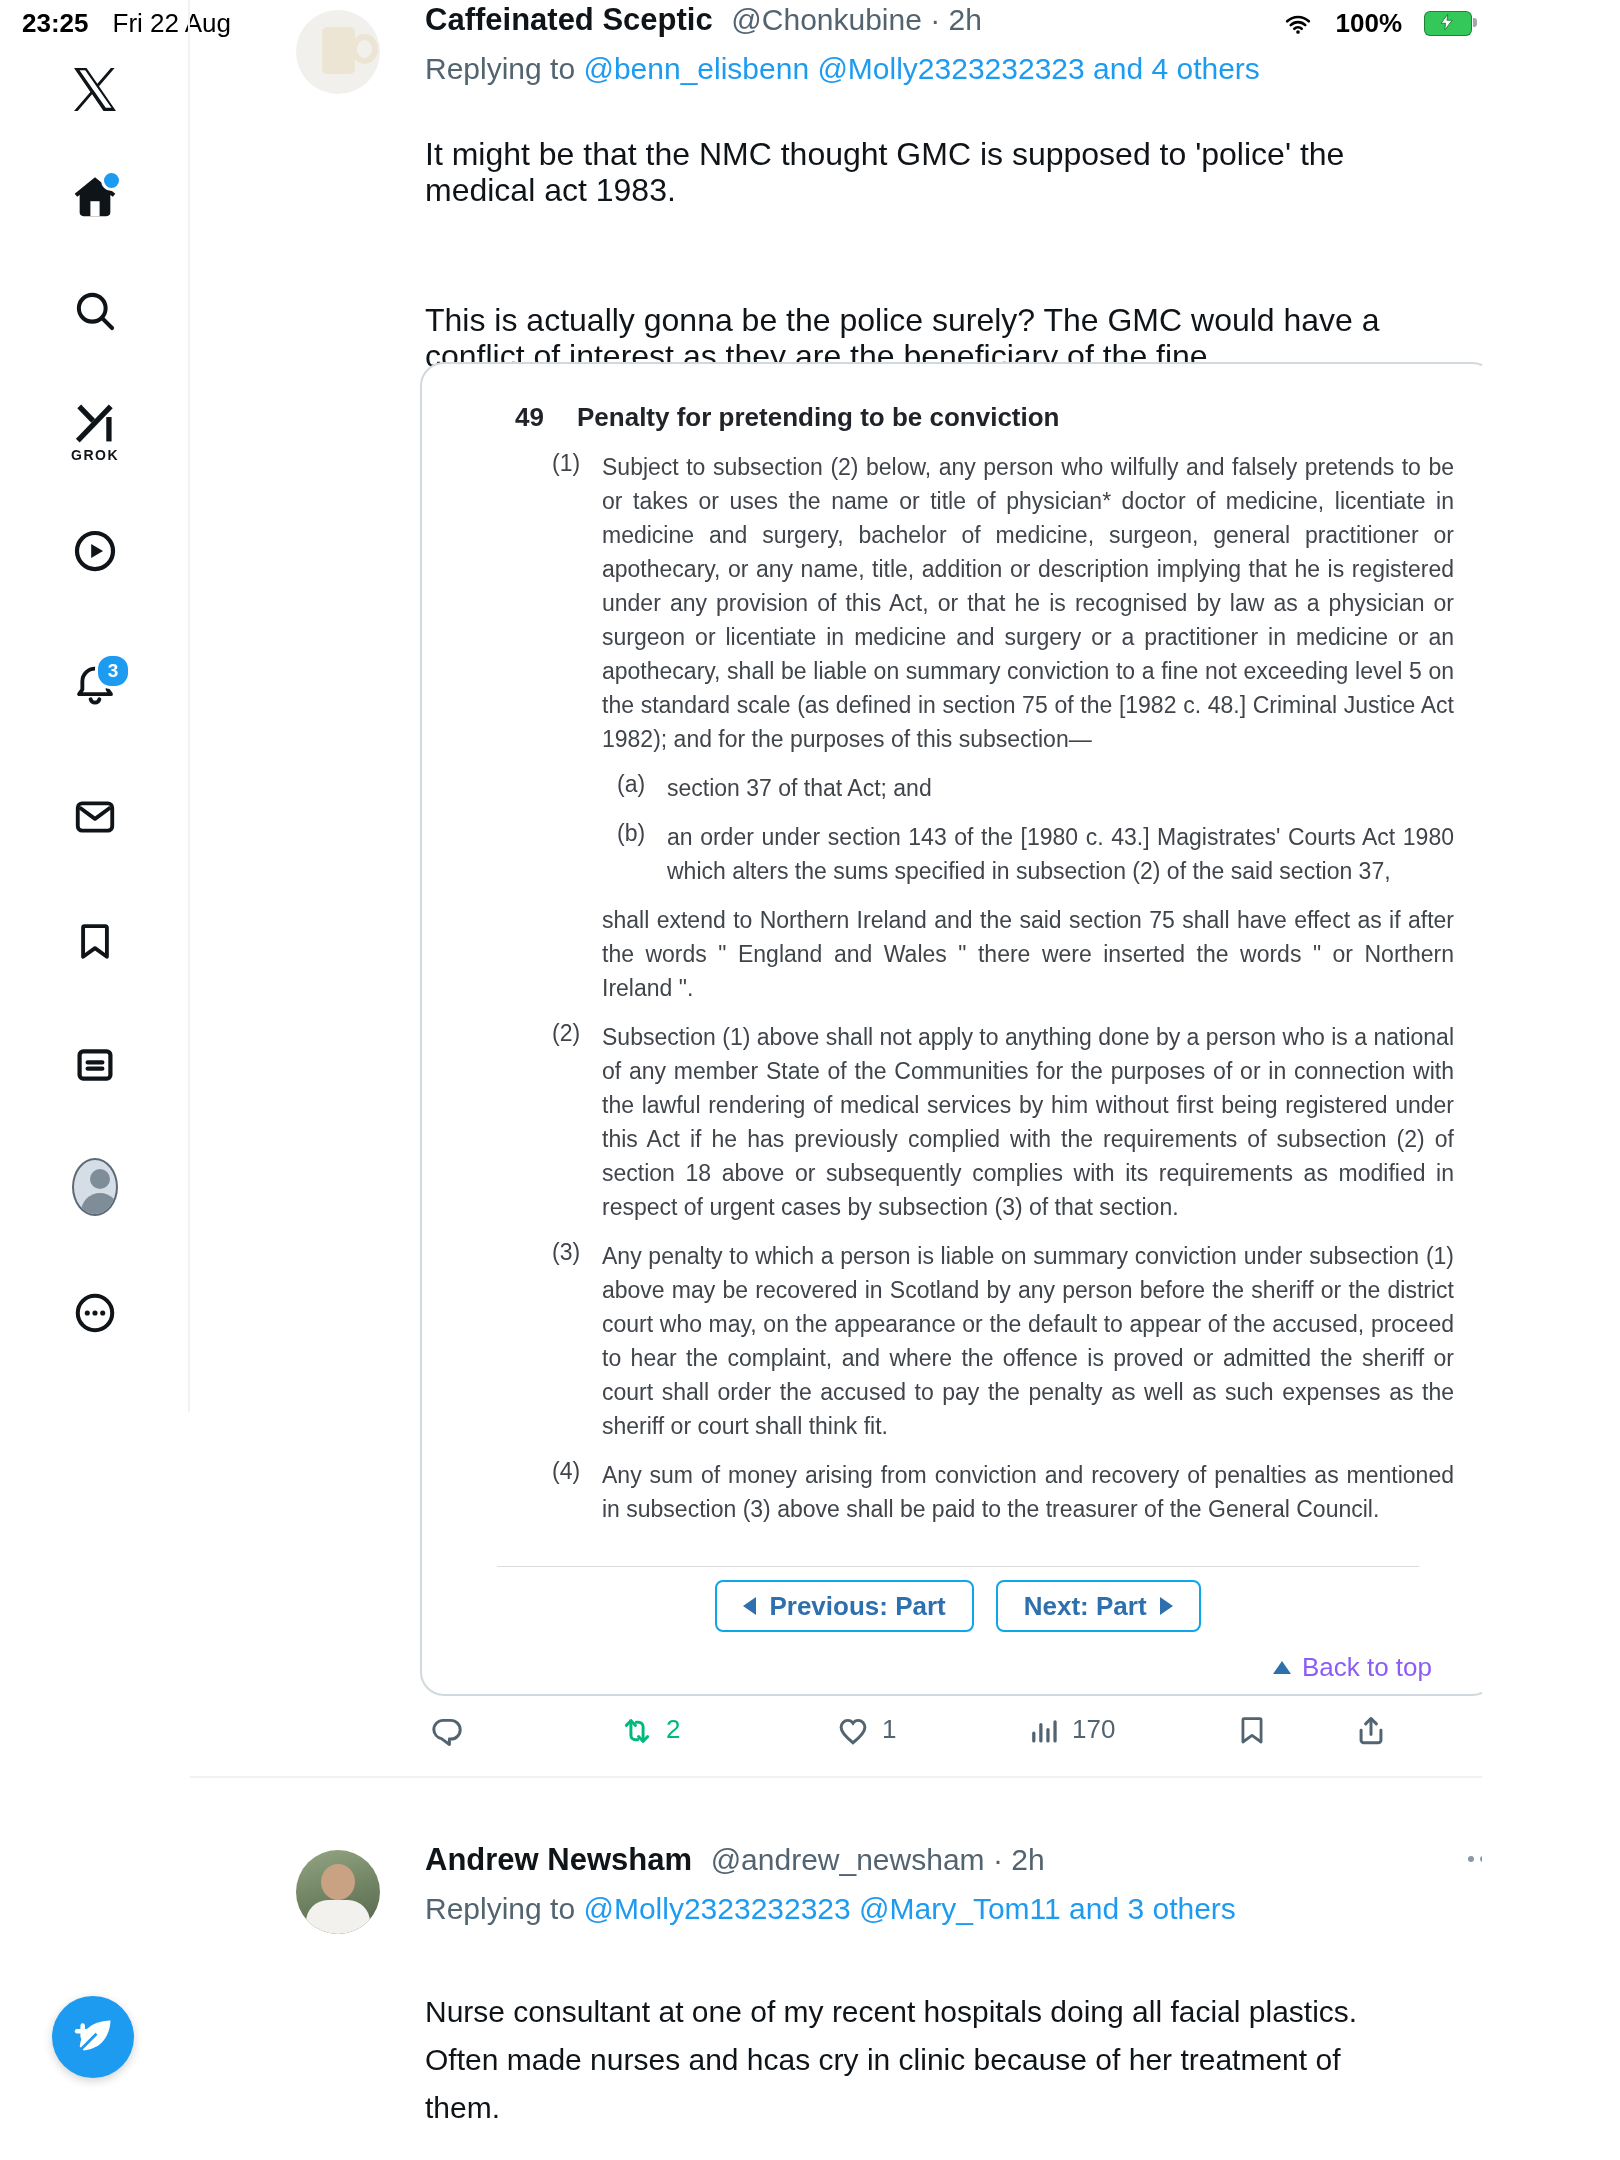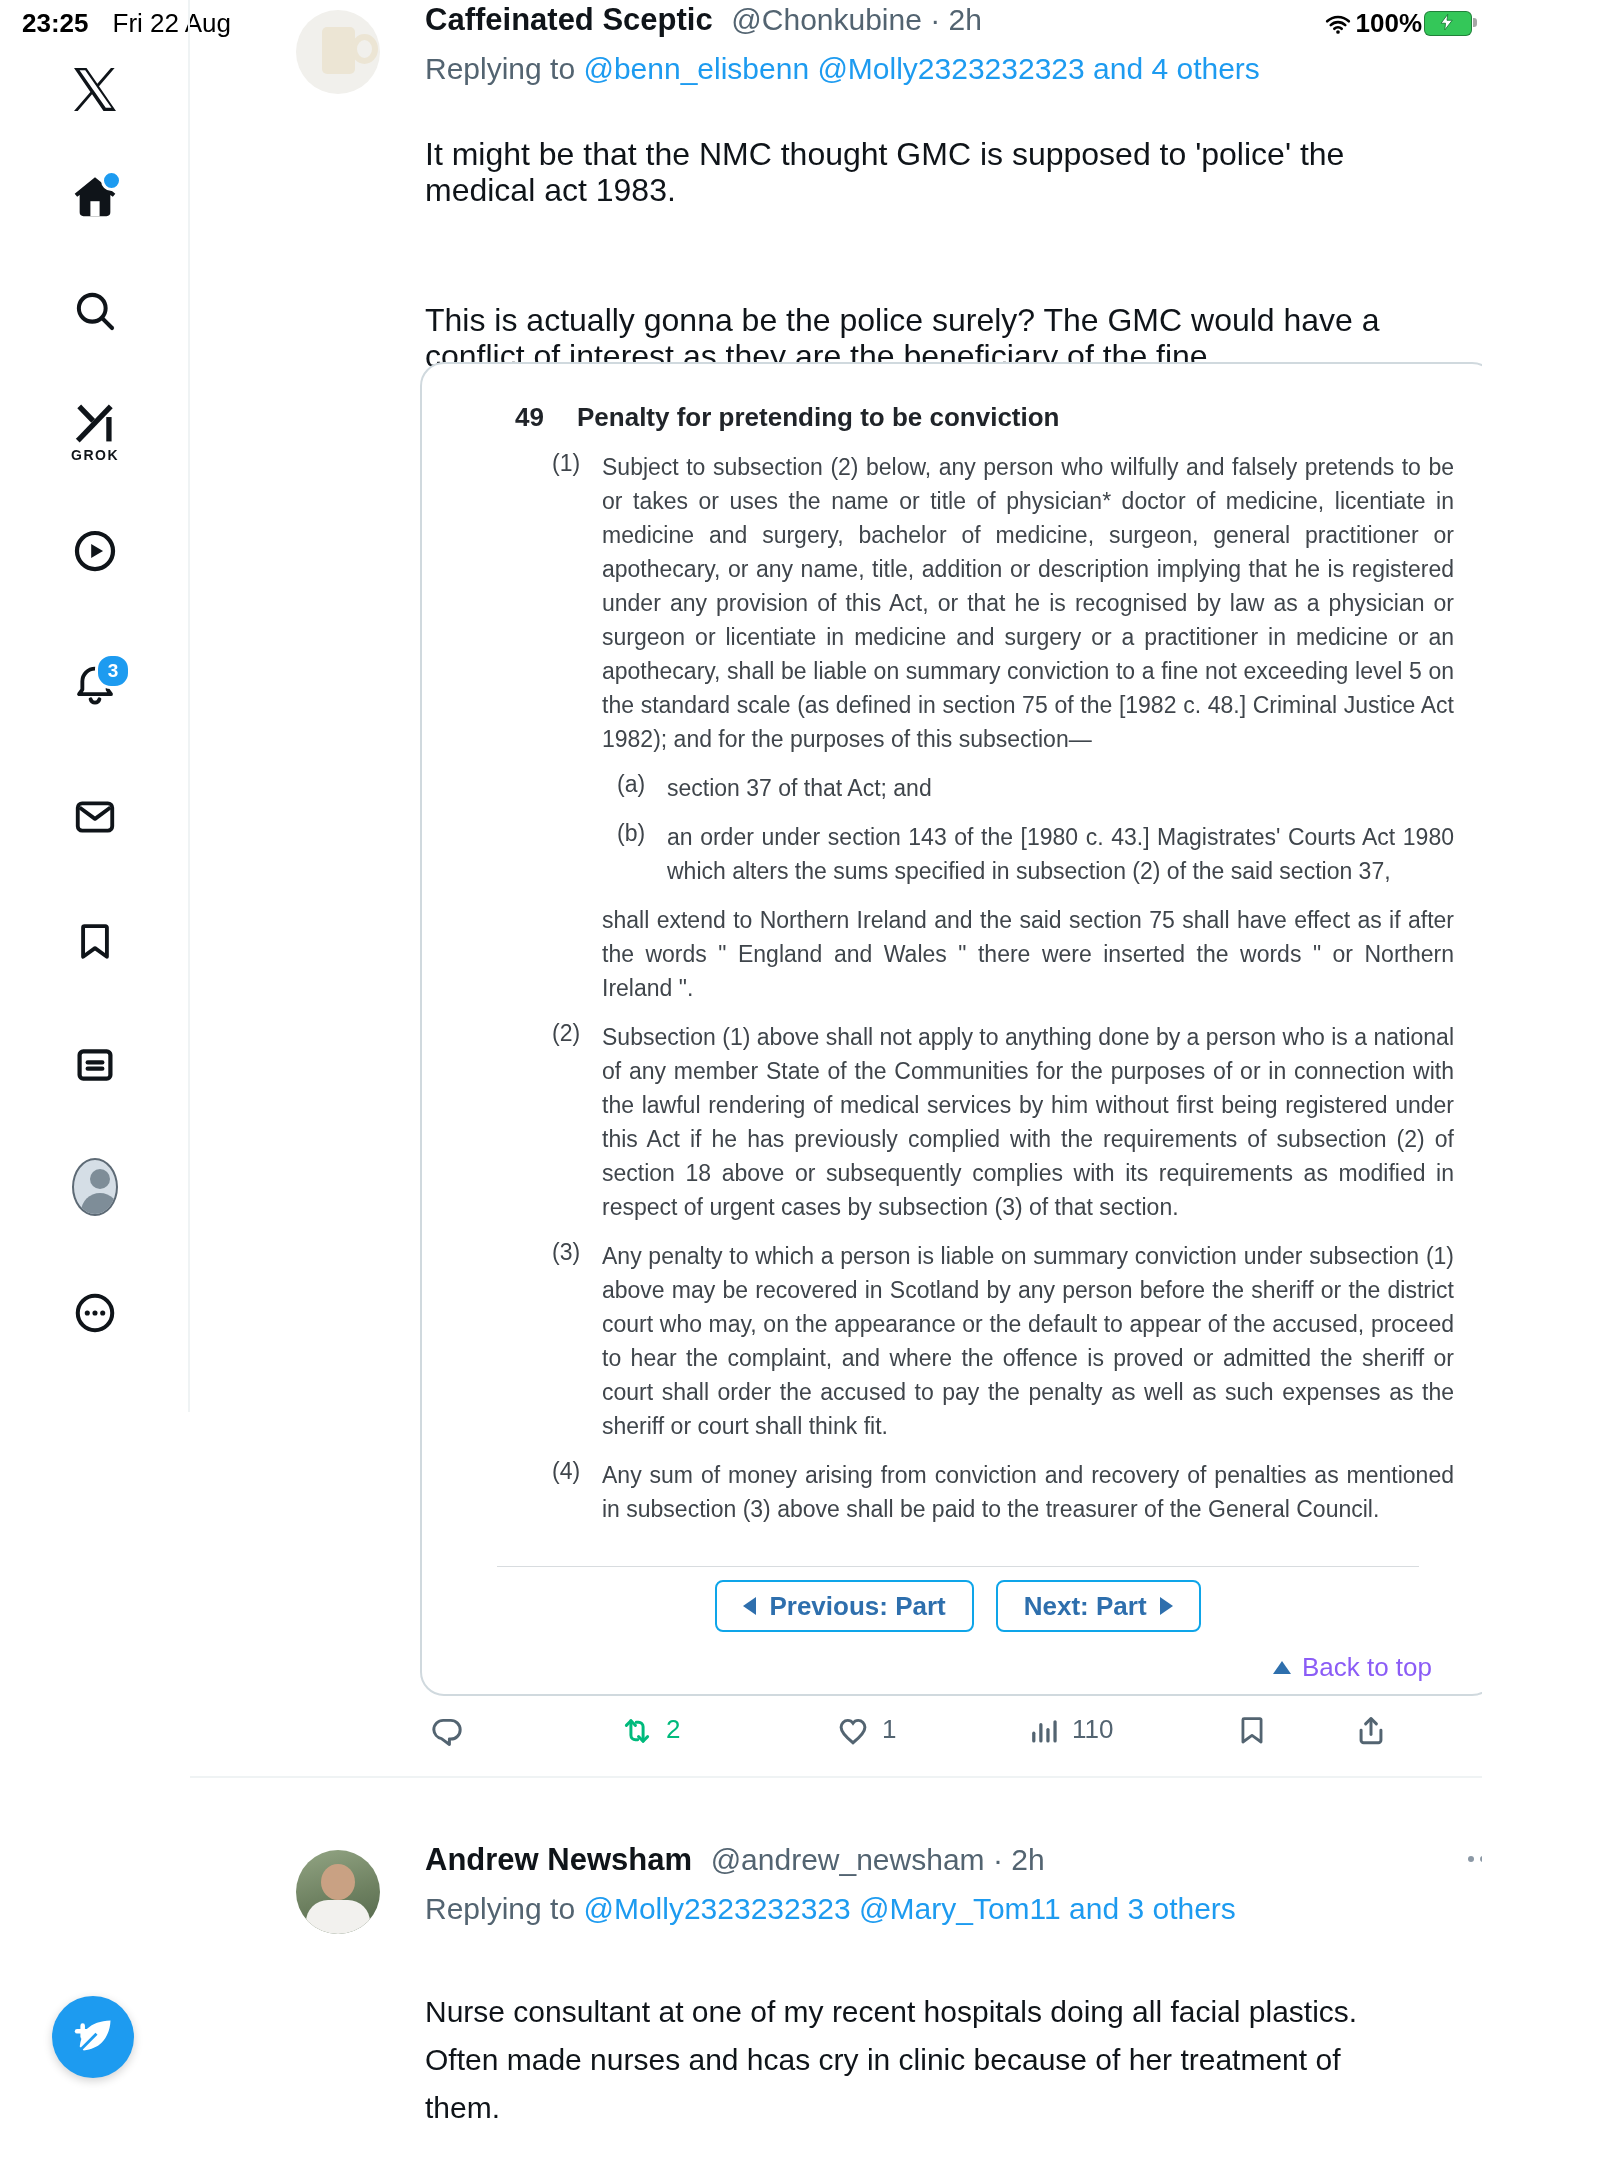--- a/index.html
+++ b/index.html
@@ -3,21 +3,21 @@
 <meta charset="utf-8">
 <style>
   html,body{margin:0;padding:0;background:#fff;}
   .stage{position:relative;width:1482px;height:2160px;background:#fff;overflow:hidden;
          font-family:"Liberation Sans","DejaVu Sans",sans-serif;color:#0f1419;}
   .abs{position:absolute;}
 
   
   .status-left{left:22px;top:8px;font-size:26px;color:#000;display:flex;gap:24px;}
   .status-time{font-weight:700;}
-  .status-right{right:10px;top:8px;display:flex;align-items:center;gap:2px;}
+  .status-right{right:10px;top:8px;display:flex;align-items:center;gap:22px;}
   .batt-pct{font-size:26px;font-weight:600;color:#000;}
   .battery{position:relative;width:46px;height:23px;background:#34c759;border-radius:6px;
            border:1.5px solid rgba(0,0,0,.35);}
   .battery:after{content:"";position:absolute;right:-6px;top:6px;width:4px;height:9px;
                  background:rgba(0,0,0,.35);border-radius:0 3px 3px 0;}
   .bolt{position:absolute;left:13px;top:0px;width:18px;height:21px;}
 
   
   .sidebar-divider{left:188px;top:0;width:2px;height:1412px;background:#eff3f4;}
   .side-item{left:72px;width:46px;height:46px;display:flex;align-items:center;justify-content:center;cursor:pointer;}
@@ -305,21 +305,21 @@
       </svg>
     <span class="cnt">1</span>
   </div>
   <div class="abs action" style="left:1026px;">
     <svg width="34" height="34" viewBox="0 0 24 24" fill="none" stroke="#536471" stroke-width="2.3" stroke-linecap="round">
         <line x1="5.5" y1="19" x2="5.5" y2="13.5"></line>
         <line x1="10.5" y1="19" x2="10.5" y2="7.5"></line>
         <line x1="15.5" y1="19" x2="15.5" y2="11"></line>
         <line x1="20.5" y1="19" x2="20.5" y2="5.5"></line>
       </svg>
-    <span class="cnt">110</span>
+    <span class="cnt">170</span>
   </div>
   <div class="abs action" style="left:1236px;">
     <svg width="32" height="32" viewBox="0 0 24 24" fill="none" stroke="#536471" stroke-width="2.1" stroke-linejoin="round">
         <path d="M6 3.5h12a.8.8 0 0 1 .8.8V21l-6.8-4.9L5.2 21V4.3a.8.8 0 0 1 .8-.8z"></path>
       </svg>
   </div>
   <div class="abs action" style="left:1354px;">
     <svg width="34" height="34" viewBox="0 0 24 24" fill="none" stroke="#536471" stroke-width="2.1" stroke-linecap="round" stroke-linejoin="round">
         <path d="M12 14.5V3.5"></path>
         <path d="M8.2 7 12 3.2 15.8 7"></path>

